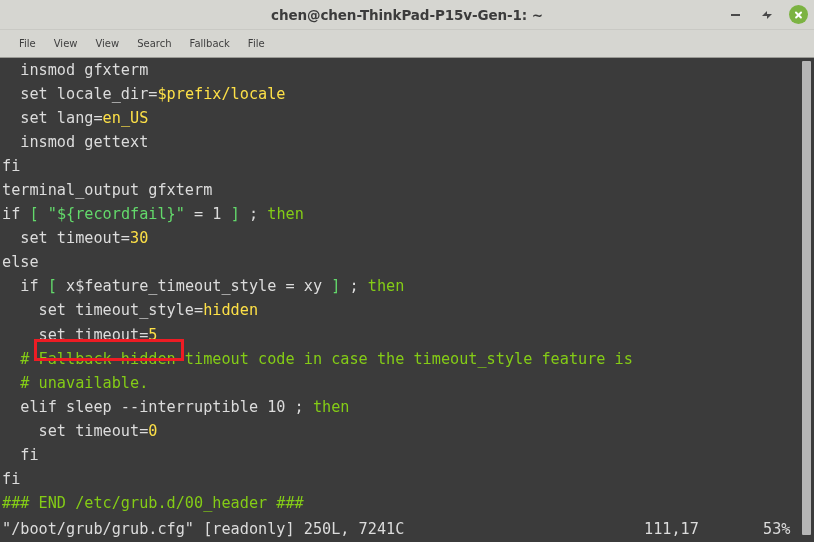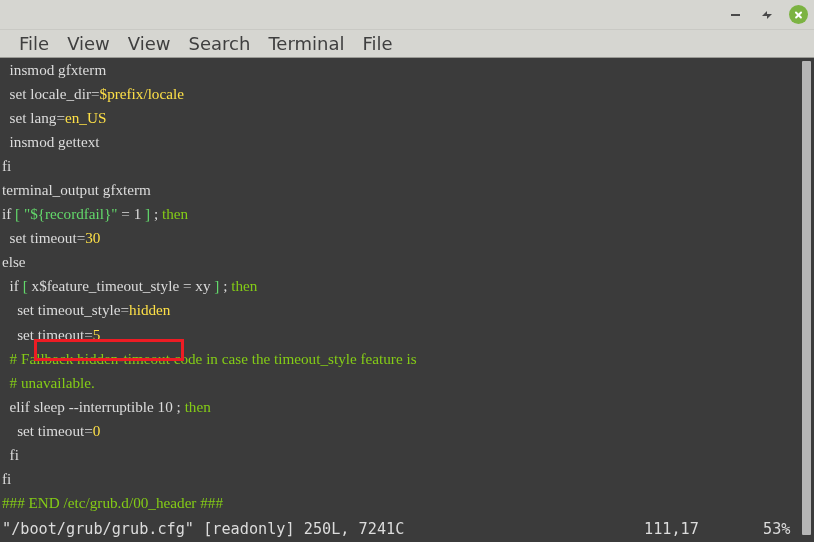--- a/index.html
+++ b/index.html
@@ -113,21 +113,21 @@
     height: 28px;
     background: #d6d6d1;
     display: flex;
     align-items: center;
     padding-left: 10px;
     border-bottom: 1px solid #9a9a95;
     box-sizing: border-box;
   }
   .menu-item {
     font-family: "DejaVu Sans", sans-serif;
-    font-size: 18px;
+    font-size: 10px;
     color: #3f3f3f;
     padding: 2px 9px;
     cursor: default;
     white-space: nowrap;
   }
 
   
   #terminal {
     position: relative;
     height: 485px;
@@ -138,21 +138,21 @@
     position: absolute;
     left: 2px;
     top: 0px;
     font-family: "DejaVu Sans Mono", monospace;
     font-size: 15.2px;
     line-height: 24.05px;
     white-space: pre;
     color: #d8d8d8;
     letter-spacing: 0px;
   }
-  .ln { display: block; height: 24.05px; font-family: Liberation Serif, serif; }
+  .ln { display: block; height: 24.05px; }
   .c-plain  { color: #dcdcdc; }
   .c-green  { color: #63d96b; }
   .c-cyan   { color: #84cc16; }
   .c-mauve  { color: #fde047; }
 
   
   #annotation-box {
     position: absolute;
     left: 34px;
     top: 281px;
@@ -197,38 +197,39 @@
   #vim-file { position: absolute; left: 2px; top: 1px; }
   #vim-pos  { position: absolute; left: 644px; top: 1px; text-align: center; }
   #vim-pct  { position: absolute; left: 763px; top: 1px; }
 </style>
 </head>
 <body>
 
 <div id="window">
 
   <div id="titlebar">
+    <span id="title-text">chen@chen-ThinkPad-P15v-Gen-1: ~</span>
 
     <div id="window-controls">
       <div class="wc-btn">
         <span class="wc-min-glyph"></span>
       </div>
       <div class="wc-btn">
         <span class="wc-max-glyph"></span>
       </div>
       <div id="close-button"></div>
     </div>
   </div>
 
   <div id="menubar">
     <div class="menu-item">File</div>
     <div class="menu-item">View</div>
     <div class="menu-item">View</div>
     <div class="menu-item">Search</div>
-    <div class="menu-item">Terminal</div>
+    <div class="menu-item">Fallback</div>
     <div class="menu-item">File</div>
   </div>
 
   <div id="terminal">
 
     <div id="term-text"><span class="ln"><span class="c-plain">  insmod gfxterm</span></span><span class="ln"><span class="c-plain">  set locale_dir=</span><span class="c-mauve">$prefix/locale</span></span><span class="ln"><span class="c-plain">  set lang=</span><span class="c-mauve">en_US</span></span><span class="ln"><span class="c-plain">  insmod gettext</span></span><span class="ln"><span class="c-plain">fi</span></span><span class="ln"><span class="c-plain">terminal_output gfxterm</span></span><span class="ln"><span class="c-plain">if </span><span class="c-green">[</span><span class="c-plain"> </span><span class="c-green">"${recordfail}"</span><span class="c-plain"> = 1 </span><span class="c-green">]</span><span class="c-plain"> </span><span class="c-plain">;</span><span class="c-plain"> </span><span class="c-cyan">then</span></span><span class="ln"><span class="c-plain">  set timeout=</span><span class="c-mauve">30</span></span><span class="ln"><span class="c-plain">else</span></span><span class="ln"><span class="c-plain">  if </span><span class="c-green">[</span><span class="c-plain"> x$feature_timeout_style = xy </span><span class="c-green">]</span><span class="c-plain"> ; </span><span class="c-cyan">then</span></span><span class="ln"><span class="c-plain">    set timeout_style=</span><span class="c-mauve">hidden</span></span><span class="ln"><span class="c-plain">    set timeout=</span><span class="c-mauve">5</span></span><span class="ln"><span class="c-cyan">  # Fallback hidden-timeout code in case the timeout_style feature is</span></span><span class="ln"><span class="c-cyan">  # unavailable.</span></span><span class="ln"><span class="c-plain">  elif sleep --interruptible 10 </span><span class="c-plain">;</span><span class="c-plain"> </span><span class="c-cyan">then</span></span><span class="ln"><span class="c-plain">    set timeout=</span><span class="c-mauve">0</span></span><span class="ln"><span class="c-plain">  fi</span></span><span class="ln"><span class="c-plain">fi</span></span><span class="ln"><span class="c-cyan">### END /etc/grub.d/00_header ###</span></span><span class="ln">&nbsp;</span><span class="ln"><span class="c-cyan">### BEGIN /etc/grub.d/05_debian_theme ###</span></span></div>
 
     <div id="annotation-box"></div>
 
     <div id="scrollbar-track">

